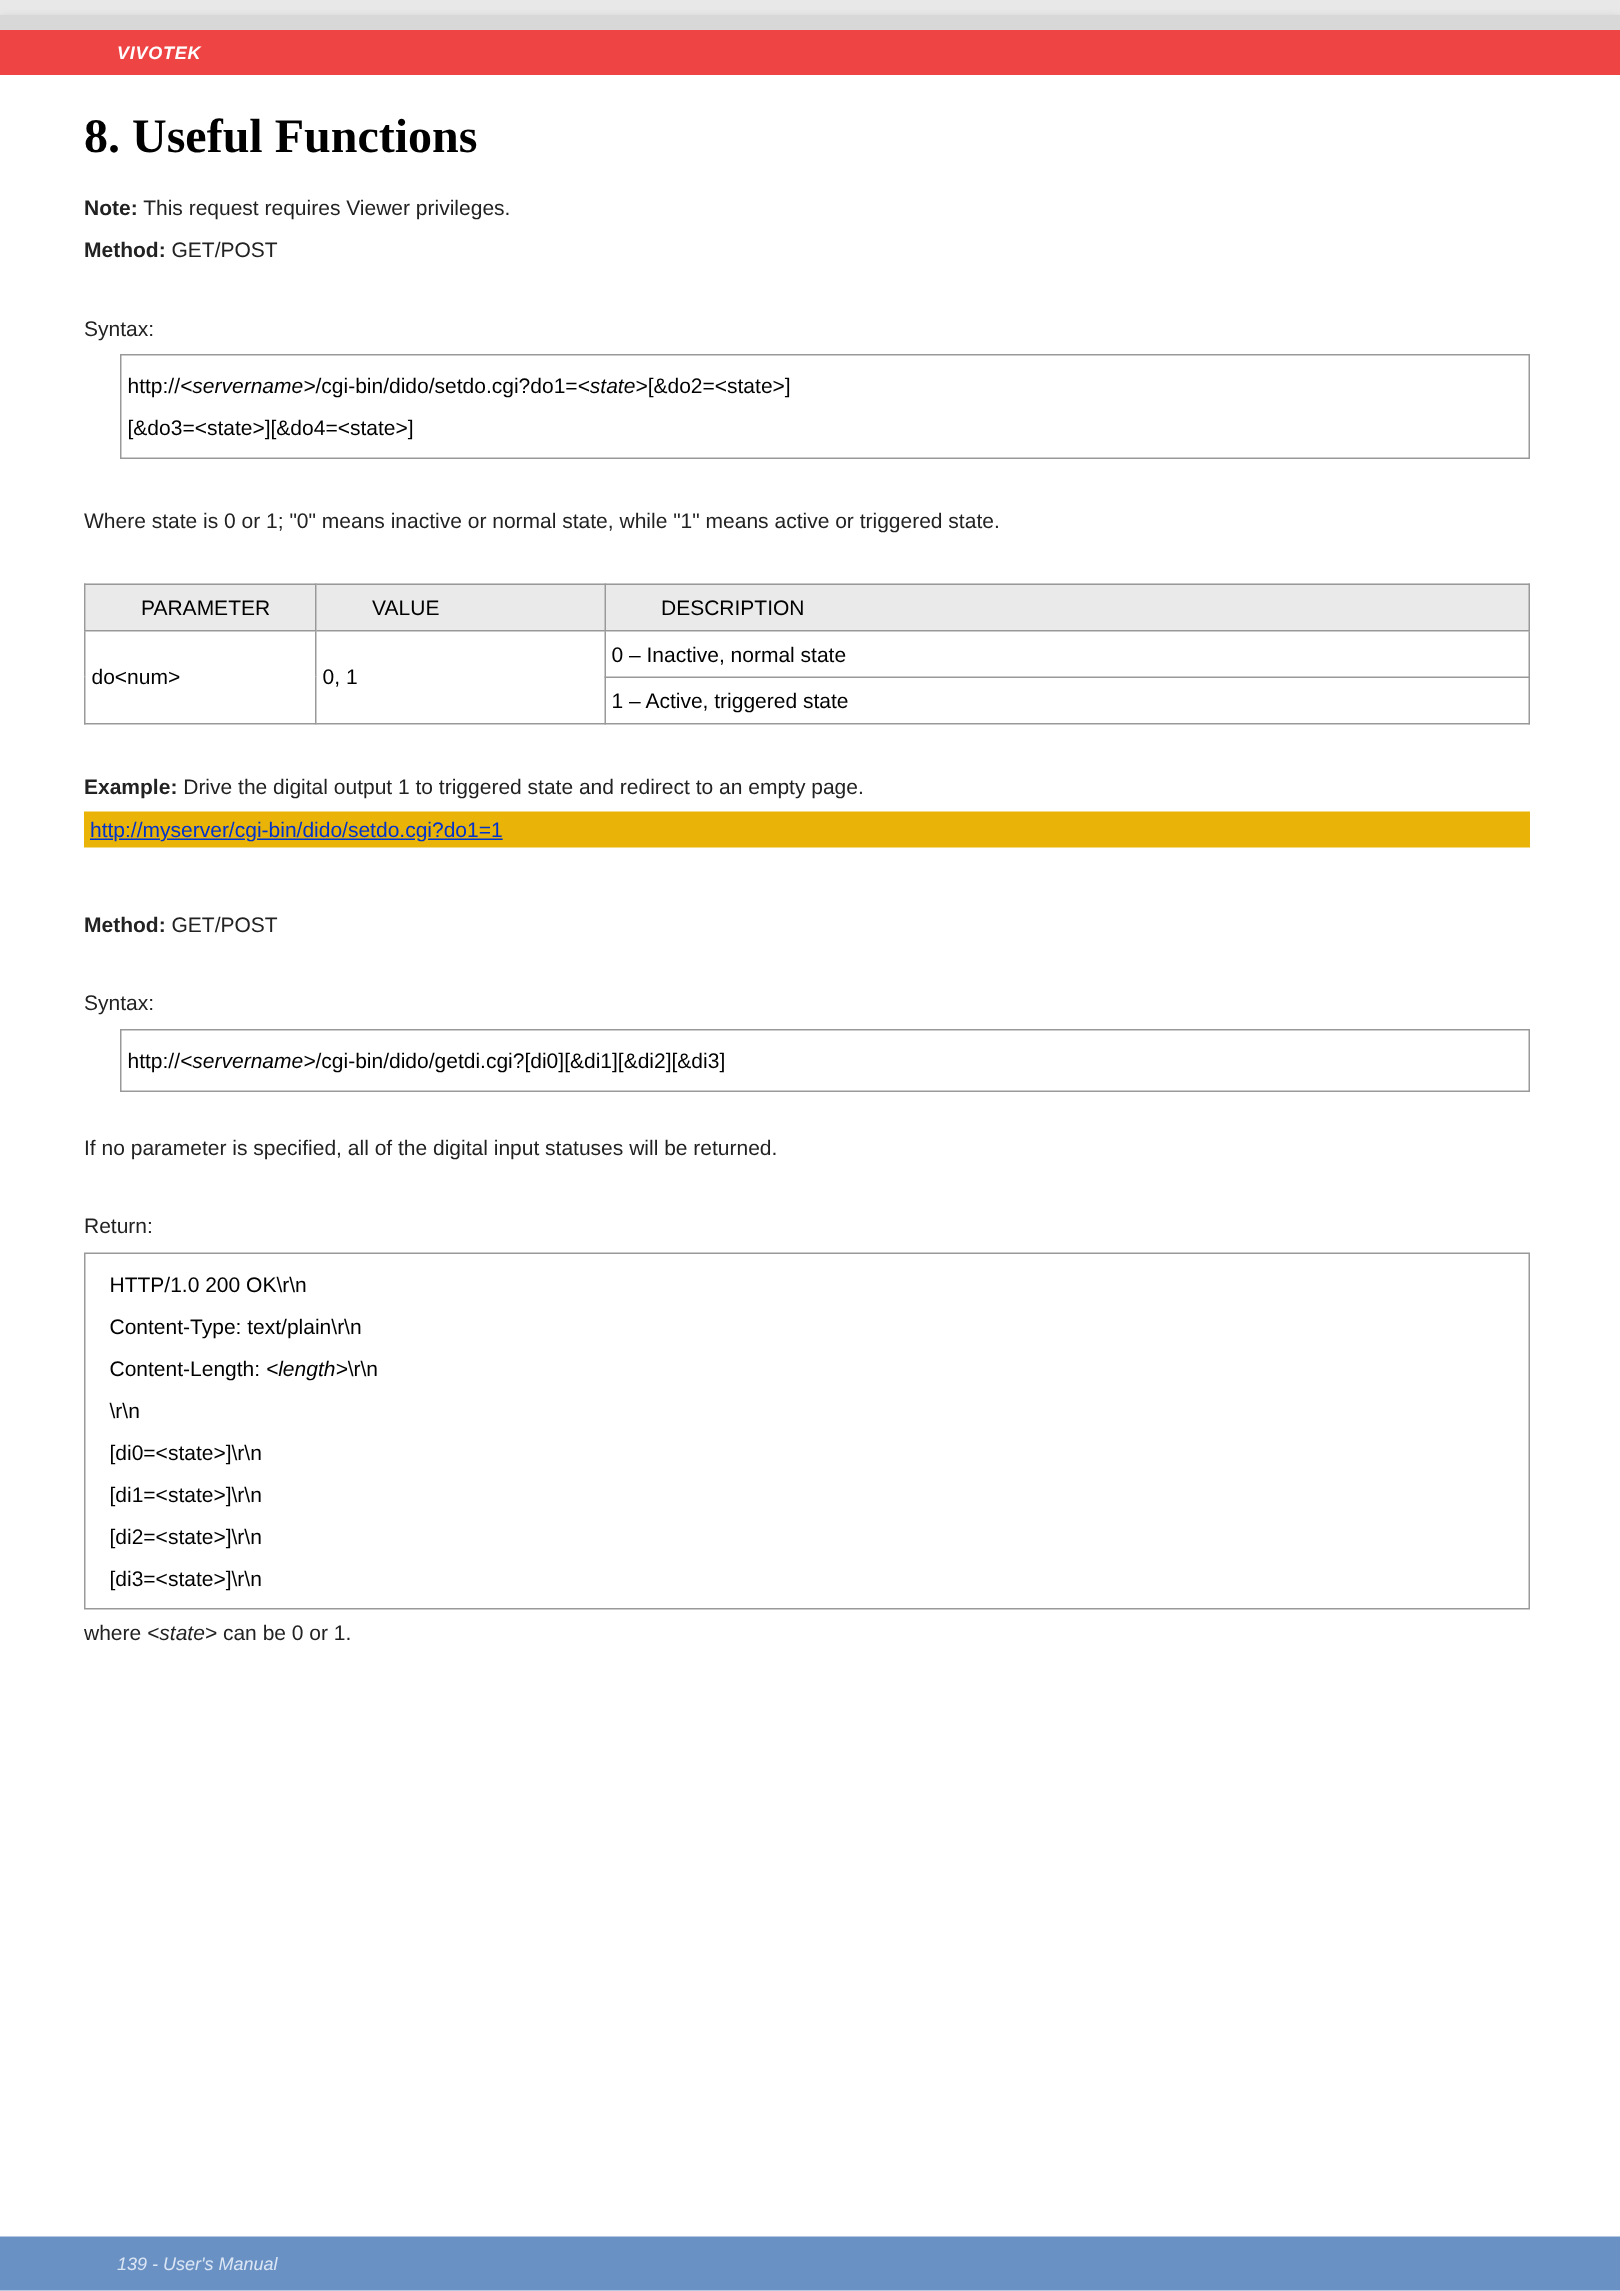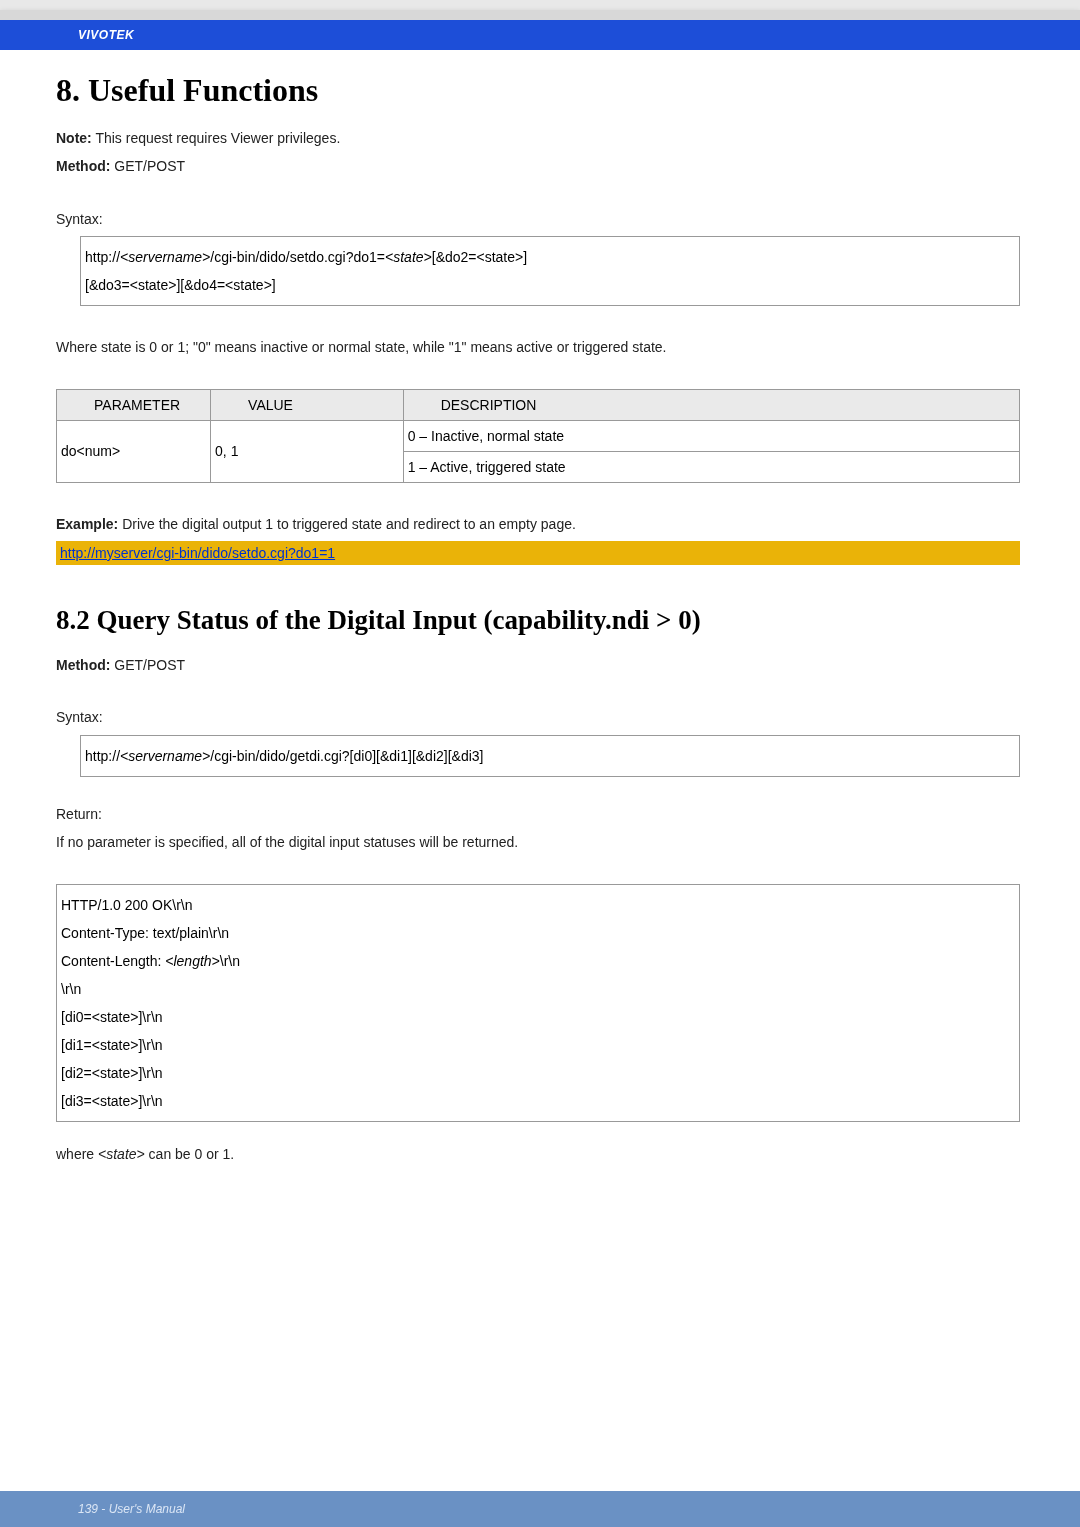--- a/index.html
+++ b/index.html
@@ -15,21 +15,21 @@
     background: #fff;
     min-height: 1527px;
     position: relative;
     box-shadow: 0 2px 6px rgba(0,0,0,0.15);
   }
   .top-bar {
     height: 10px;
     background: #d8d8d8;
   }
   .header-band {
-    background: #1d4ed8;
+    background: #ef4444;
     height: 30px;
     display: flex;
     align-items: center;
     padding-left: 78px;
   }
   .brand {
     color: #fff;
     font-size: 12px;
     font-weight: bold;
     font-style: italic;
@@ -90,24 +90,24 @@
     background: #eab308;
     padding: 4px 4px;
     font-size: 14px;
   }
   .example-link-box a {
     color: #0033cc;
     text-decoration: underline;
   }
   .return-box {
     border: 1px solid #999;
-    padding: 6px 4px;
+    padding: 6px 16px;
     font-size: 14px;
     line-height: 2.0;
-    margin-bottom: 21px;
+    margin-bottom: 4px;
   }
   .footer-band {
     position: absolute;
     bottom: 10px;
     left: 0;
     right: 0;
     height: 36px;
     background: #6a91c4;
     display: flex;
     align-items: center;
@@ -171,36 +171,35 @@
       </tbody>
     </table>
 
     <p class="para">
       <span class="bold">Example:</span><span> Drive the digital output 1 to triggered state and redirect to an empty page.</span>
     </p>
     <div class="example-link-box gap-lg">
       <a href="#">http://myserver/cgi-bin/dido/setdo.cgi?do1=1</a>
     </div>
 
-    <h2>8.2 Query Status of the Digital Input (capability.ndi &gt; 0)</h2>
 
     <p class="para gap-md">
       <span class="bold">Method:</span><span> GET/POST</span>
     </p>
 
     <p class="para">Syntax:</p>
     <div class="syntax-box" style="margin-bottom:26px;">
       <div>
         <span>http://</span><span class="italic">&lt;servername&gt;</span><span>/cgi-bin/dido/getdi.cgi?[di0][&amp;di1][&amp;di2][&amp;di3]</span>
       </div>
     </div>
 
+    <p class="para gap-md">If no parameter is specified, all of the digital input statuses will be returned.</p>
+
     <p class="para">Return:</p>
-
-    <p class="para gap-md">If no parameter is specified, all of the digital input statuses will be returned.</p>
     <div class="return-box">
       <div>HTTP/1.0 200 OK\r\n</div>
       <div>Content-Type: text/plain\r\n</div>
       <div>
         <span>Content-Length: </span><span class="italic">&lt;length&gt;</span><span>\r\n</span>
       </div>
       <div>\r\n</div>
       <div>[di0=&lt;state&gt;]\r\n</div>
       <div>[di1=&lt;state&gt;]\r\n</div>
       <div>[di2=&lt;state&gt;]\r\n</div>

